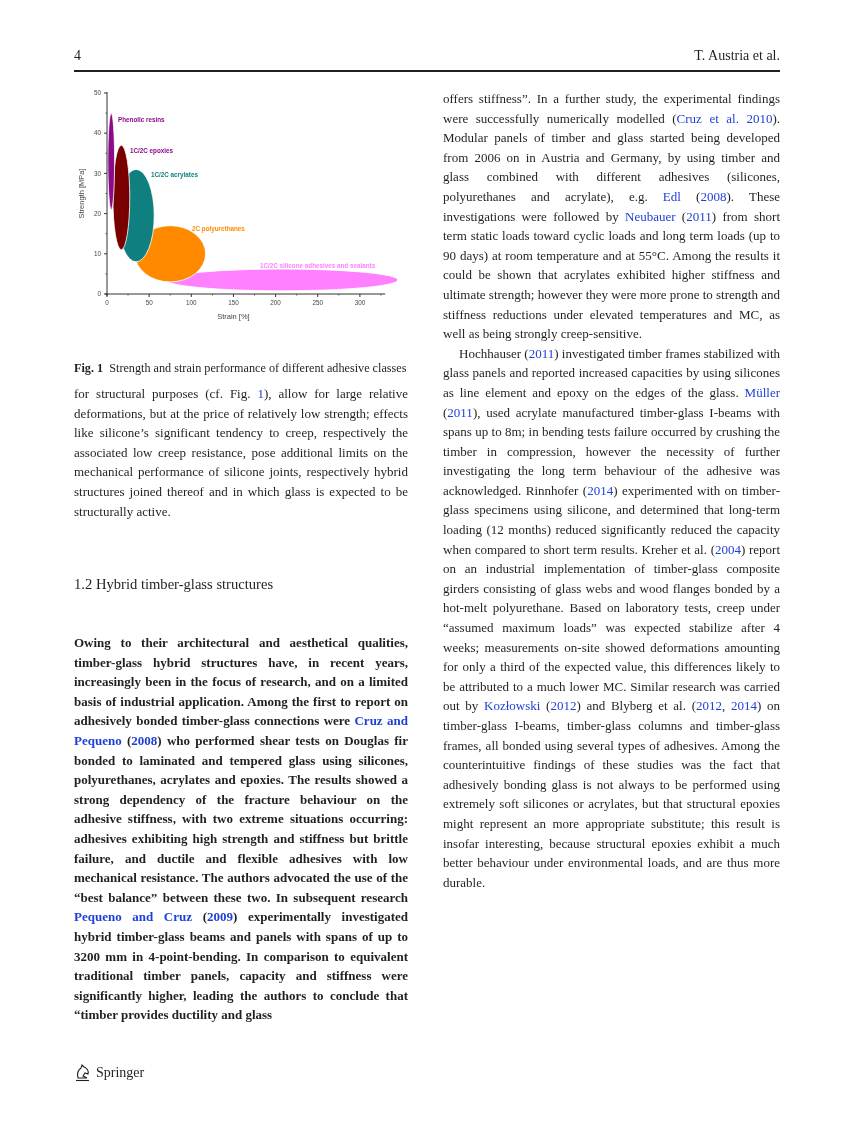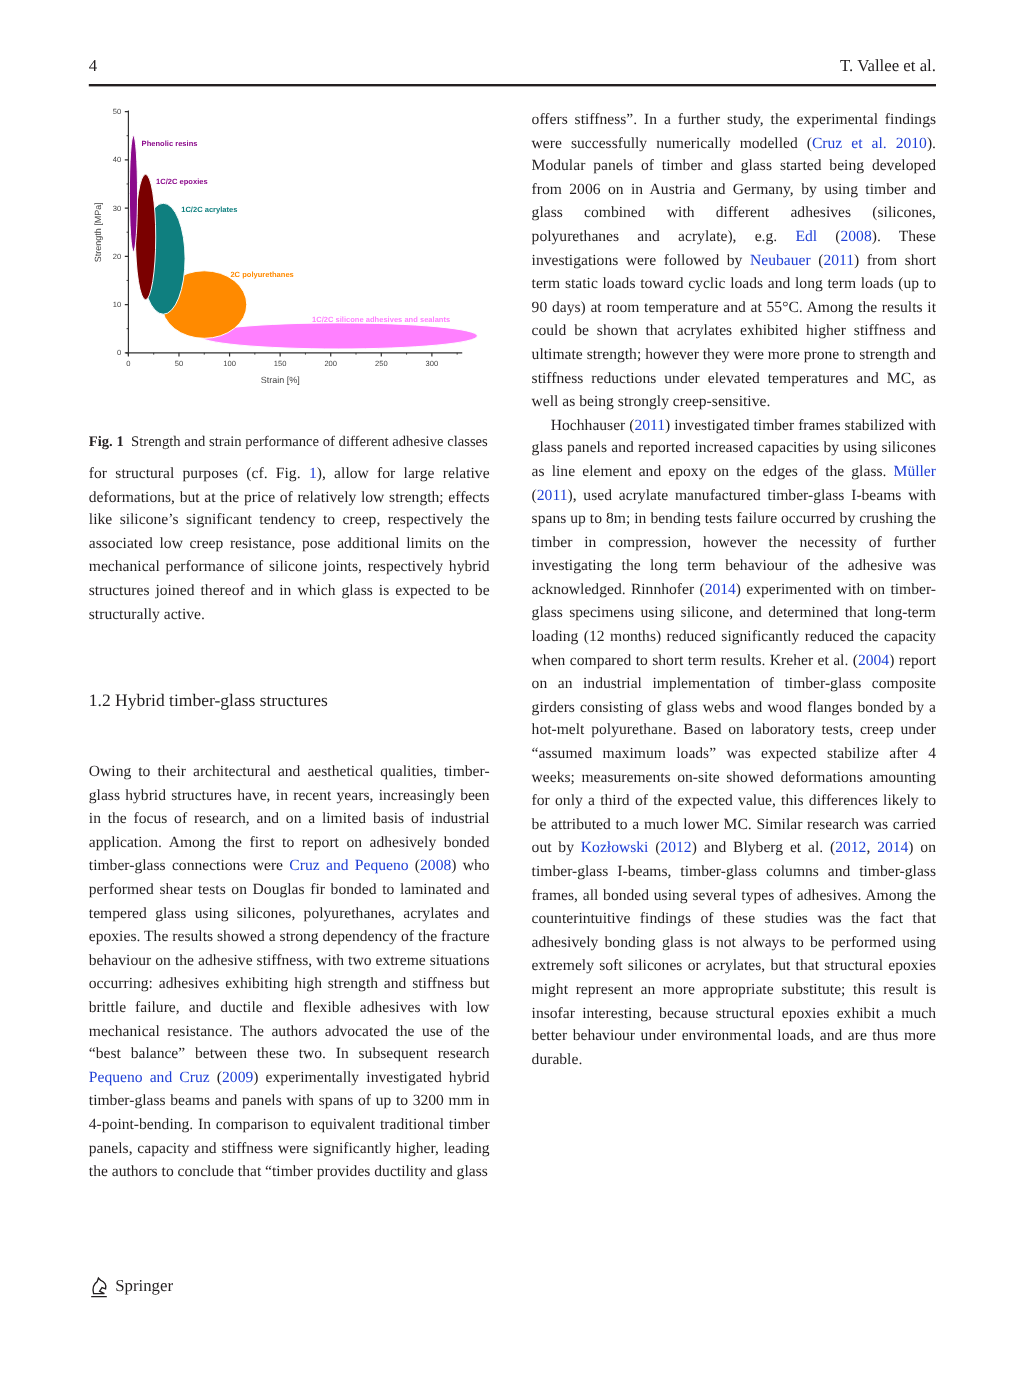--- a/index.html
+++ b/index.html
@@ -24,21 +24,21 @@
 
   .section-title { position: absolute; left: 74px; top: 576px; font-size: 14.6px; }
 
   .footer { position: absolute; left: 74px; top: 1063px; font-size: 14px; display: flex; align-items: center; gap: 4px; text-align: center; }
 </style>
 </head>
 <body>
 
 <div class="header">
   <span class="page-num">4</span>
-  <span class="running-head">T. Vallee et al.</span>
+  <span class="running-head">T. Austria et al.</span>
 </div>
 <div class="rule"></div>
 
 <div class="figure">
   <svg width="336" height="245" viewBox="0 0 336 245" id="chart-svg">
       <ellipse cx="207.92249999999999" cy="194.93" rx="115.9125" ry="10.854" fill="#ff80ff" stroke="#ffffff" stroke-width="0.8"></ellipse>
       <ellipse cx="96.225" cy="168.8" rx="35.406" ry="28.139999999999986" fill="#ff8a00" stroke="#ffffff" stroke-width="0.8"></ellipse>
       <ellipse cx="62.0835" cy="130.61" rx="18.124499999999998" ry="46.23" fill="#0f7f7f" stroke="#ffffff" stroke-width="0.8"></ellipse>
       <ellipse cx="47.330999999999996" cy="112.52000000000001" rx="8.43" ry="52.25999999999999" fill="#7a0000" stroke="#ffffff" stroke-width="0.8"></ellipse>
       <ellipse cx="37.215" cy="76.34000000000002" rx="3.372" ry="48.239999999999995" fill="#8b0a8b" stroke="#ffffff" stroke-width="0.8"></ellipse>
@@ -95,21 +95,21 @@
 <div class="caption">
   <b>Fig. 1</b>&nbsp;&nbsp;<span>Strength and strain performance of different adhesive classes</span>
 </div>
 
 <div class="col col-left" style="top:384px;">
   <p><span>for structural purposes (cf. Fig. </span><a class="cite">1</a><span>), allow for large relative deformations, but at the price of relatively low strength; effects like silicone’s significant tendency to creep, respectively the associated low creep resistance, pose additional limits on the mechanical performance of silicone joints, respectively hybrid structures joined thereof and in which glass is expected to be structurally active.</span></p>
 </div>
 
 <div class="section-title">1.2 Hybrid timber-glass structures</div>
 
-<div class="col col-left" style="top:633px;">
+<div class="col col-left" style="top:633px;font-weight:bold;">
   <p><span>Owing to their architectural and aesthetical qualities, timber-glass hybrid structures have, in recent years, increasingly been in the focus of research, and on a limited basis of industrial application. Among the first to report on adhesively bonded timber-glass connections were </span><a class="cite">Cruz and Pequeno</a><span> (</span><a class="cite">2008</a><span>) who performed shear tests on Douglas fir bonded to laminated and tempered glass using silicones, polyurethanes, acrylates and epoxies. The results showed a strong dependency of the fracture behaviour on the adhesive stiffness, with two extreme situations occurring: adhesives exhibiting high strength and stiffness but brittle failure, and ductile and flexible adhesives with low mechanical resistance. The authors advocated the use of the “best balance” between these two. In subsequent research </span><a class="cite">Pequeno and Cruz</a><span> (</span><a class="cite">2009</a><span>) experimentally investigated hybrid timber-glass beams and panels with spans of up to 3200 mm in 4-point-bending. In comparison to equivalent traditional timber panels, capacity and stiffness were significantly higher, leading the authors to conclude that “timber provides ductility and glass</span></p>
 </div>
 
 <div class="col col-right">
   <p><span>offers stiffness”. In a further study, the experimental findings were successfully numerically modelled (</span><a class="cite">Cruz et al. 2010</a><span>). Modular panels of timber and glass started being developed from 2006 on in Austria and Germany, by using timber and glass combined with different adhesives (silicones, polyurethanes and acrylate), e.g. </span><a class="cite">Edl</a><span> (</span><a class="cite">2008</a><span>). These investigations were followed by </span><a class="cite">Neubauer</a><span> (</span><a class="cite">2011</a><span>) from short term static loads toward cyclic loads and long term loads (up to 90 days) at room temperature and at 55°C. Among the results it could be shown that acrylates exhibited higher stiffness and ultimate strength; however they were more prone to strength and stiffness reductions under elevated temperatures and MC, as well as being strongly creep-sensitive.</span></p>
   <p class="indent"><span>Hochhauser (</span><a class="cite">2011</a><span>) investigated timber frames stabilized with glass panels and reported increased capacities by using silicones as line element and epoxy on the edges of the glass. </span><a class="cite">Müller</a><span> (</span><a class="cite">2011</a><span>), used acrylate manufactured timber-glass I-beams with spans up to 8m; in bending tests failure occurred by crushing the timber in compression, however the necessity of further investigating the long term behaviour of the adhesive was acknowledged. Rinnhofer (</span><a class="cite">2014</a><span>) experimented with on timber-glass specimens using silicone, and determined that long-term loading (12 months) reduced significantly reduced the capacity when compared to short term results. Kreher et al. (</span><a class="cite">2004</a><span>) report on an industrial implementation of timber-glass composite girders consisting of glass webs and wood flanges bonded by a hot-melt polyurethane. Based on laboratory tests, creep under “assumed maximum loads” was expected stabilize after 4 weeks; measurements on-site showed deformations amounting for only a third of the expected value, this differences likely to be attributed to a much lower MC. Similar research was carried out by </span><a class="cite">Kozłowski</a><span> (</span><a class="cite">2012</a><span>) and Blyberg et al. (</span><a class="cite">2012</a><span>, </span><a class="cite">2014</a><span>) on timber-glass I-beams, timber-glass columns and timber-glass frames, all bonded using several types of adhesives. Among the counterintuitive findings of these studies was the fact that adhesively bonding glass is not always to be performed using extremely soft silicones or acrylates, but that structural epoxies might represent an more appropriate substitute; this result is insofar interesting, because structural epoxies exhibit a much better behaviour under environmental loads, and are thus more durable.</span></p>
 </div>
 
 <div class="footer">
   <svg width="18" height="20" viewBox="0 0 18 20">

